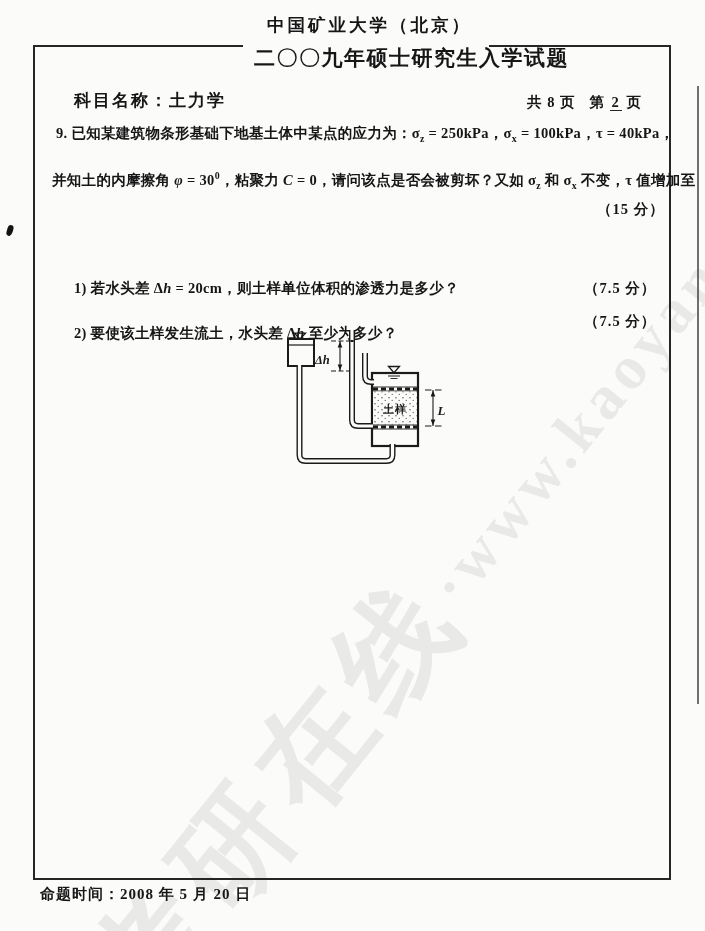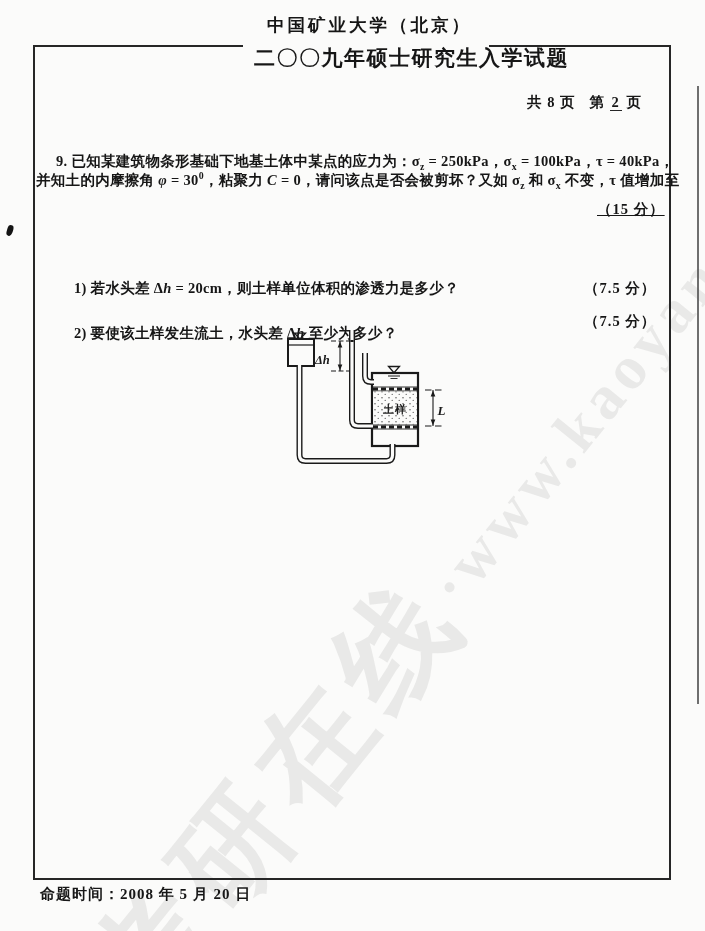--- a/index.html
+++ b/index.html
@@ -41,30 +41,31 @@
 <div class="page">
 
   <div class="watermark"><span>考研在线</span><span class="latin">·www.kaoyans.com</span></div>
 
   <div class="frame"></div>
   <div class="border-gap"></div>
 
   <div class="abs university">中国矿业大学（北京）</div>
   <div class="abs exam-title">二〇〇九年硕士研究生入学试题</div>
 
+  <div class="abs subject">科目名称：土力学</div>
   <div class="abs pagecount">
     <span>共 8 页</span>&nbsp;&nbsp;
     <span>第</span>
     <span class="num-underline">2</span>
     <span>页</span>
   </div>
 
-  <div class="abs q" style="left:56px;top:152px;">9. 已知某建筑物条形基础下地基土体中某点的应力为：σ<sub>z</sub> = 250kPa，σ<sub>x</sub> = 100kPa，τ = 40kPa，</div>
-  <div class="abs q" style="left:36px;top:170px;">并知土的内摩擦角 <i>φ</i> = 30<sup>0</sup>，粘聚力 <i>C</i> = 0，请问该点是否会被剪坏？又如 σ<sub>z</sub> 和 σ<sub>x</sub> 不变，τ 值增加至</div>
-  <div class="abs score" style="left:597px;top:200px;text-decoration:underline;">（15 分）</div>
+  <div class="abs q" style="left:56px;top:124px;">9. 已知某建筑物条形基础下地基土体中某点的应力为：σ<sub>z</sub> = 250kPa，σ<sub>x</sub> = 100kPa，τ = 40kPa，</div>
+  <div class="abs q" style="left:52px;top:170px;">并知土的内摩擦角 <i>φ</i> = 30<sup>0</sup>，粘聚力 <i>C</i> = 0，请问该点是否会被剪坏？又如 σ<sub>z</sub> 和 σ<sub>x</sub> 不变，τ 值增加至</div>
+  <div class="abs score" style="left:597px;top:200px;">（15 分）</div>
 
   <div class="abs q" style="left:74px;top:279px;text-align:center;">1) 若水头差 Δ<i>h</i> = 20cm，则土样单位体积的渗透力是多少？</div>
   <div class="abs score" style="left:584px;top:279px;">（7.5 分）</div>
   <div class="abs q" style="left:74px;top:324px;">2) 要使该土样发生流土，水头差 Δ<i>h</i> 至少为多少？</div>
   <div class="abs score" style="left:584px;top:312px;">（7.5 分）</div>
 
   <svg class="figure" viewBox="0 0 200 148">
     <defs>
       <pattern id="dots" width="7" height="6" patternUnits="userSpaceOnUse">
         <rect width="7" height="6" fill="#fbfbfa"></rect>

